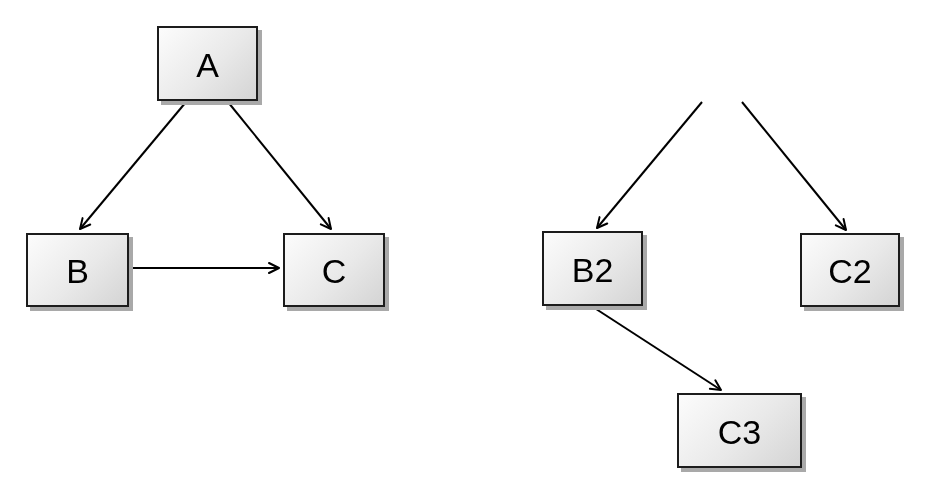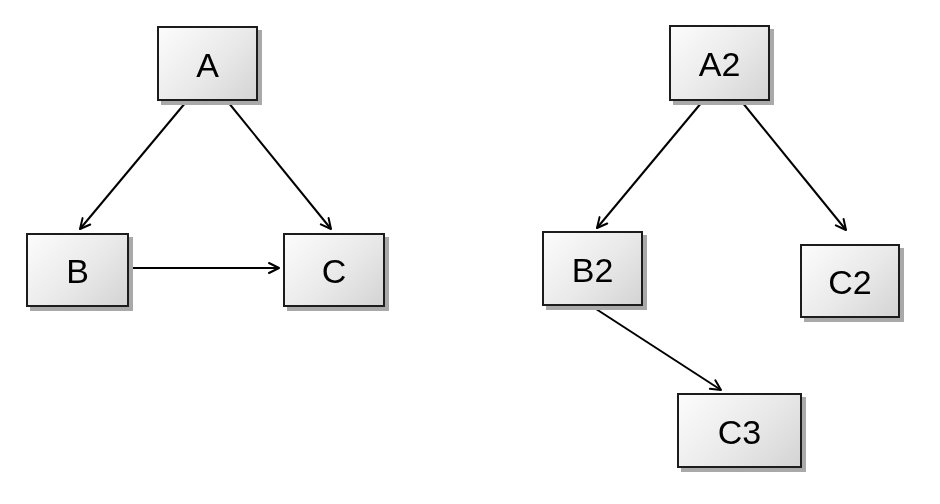--- a/index.html
+++ b/index.html
@@ -64,29 +64,26 @@
   </div>
 
   <div class="node" style="left:26px; top:233px; width:103px; height:74px;">
     <span class="label">B</span>
   </div>
 
   <div class="node" style="left:283px; top:233px; width:102px; height:74px;">
     <span class="label">C</span>
   </div>
 
-  <div class="node" style="left:669px; top:25px; width:101px; height:76px;">
-    <span class="label">A2</span>
-  </div>
 
   <div class="node" style="left:542px; top:231px; width:101px; height:75px;">
     <span class="label">B2</span>
   </div>
 
-  <div class="node" style="left:800px; top:244px; width:100px; height:74px;">
+  <div class="node" style="left:800px; top:233px; width:100px; height:74px;">
     <span class="label">C2</span>
   </div>
 
   <div class="node" style="left:677px; top:393px; width:125px; height:75px;">
     <span class="label">C3</span>
   </div>
 
 </div>
 
 </body></html>

